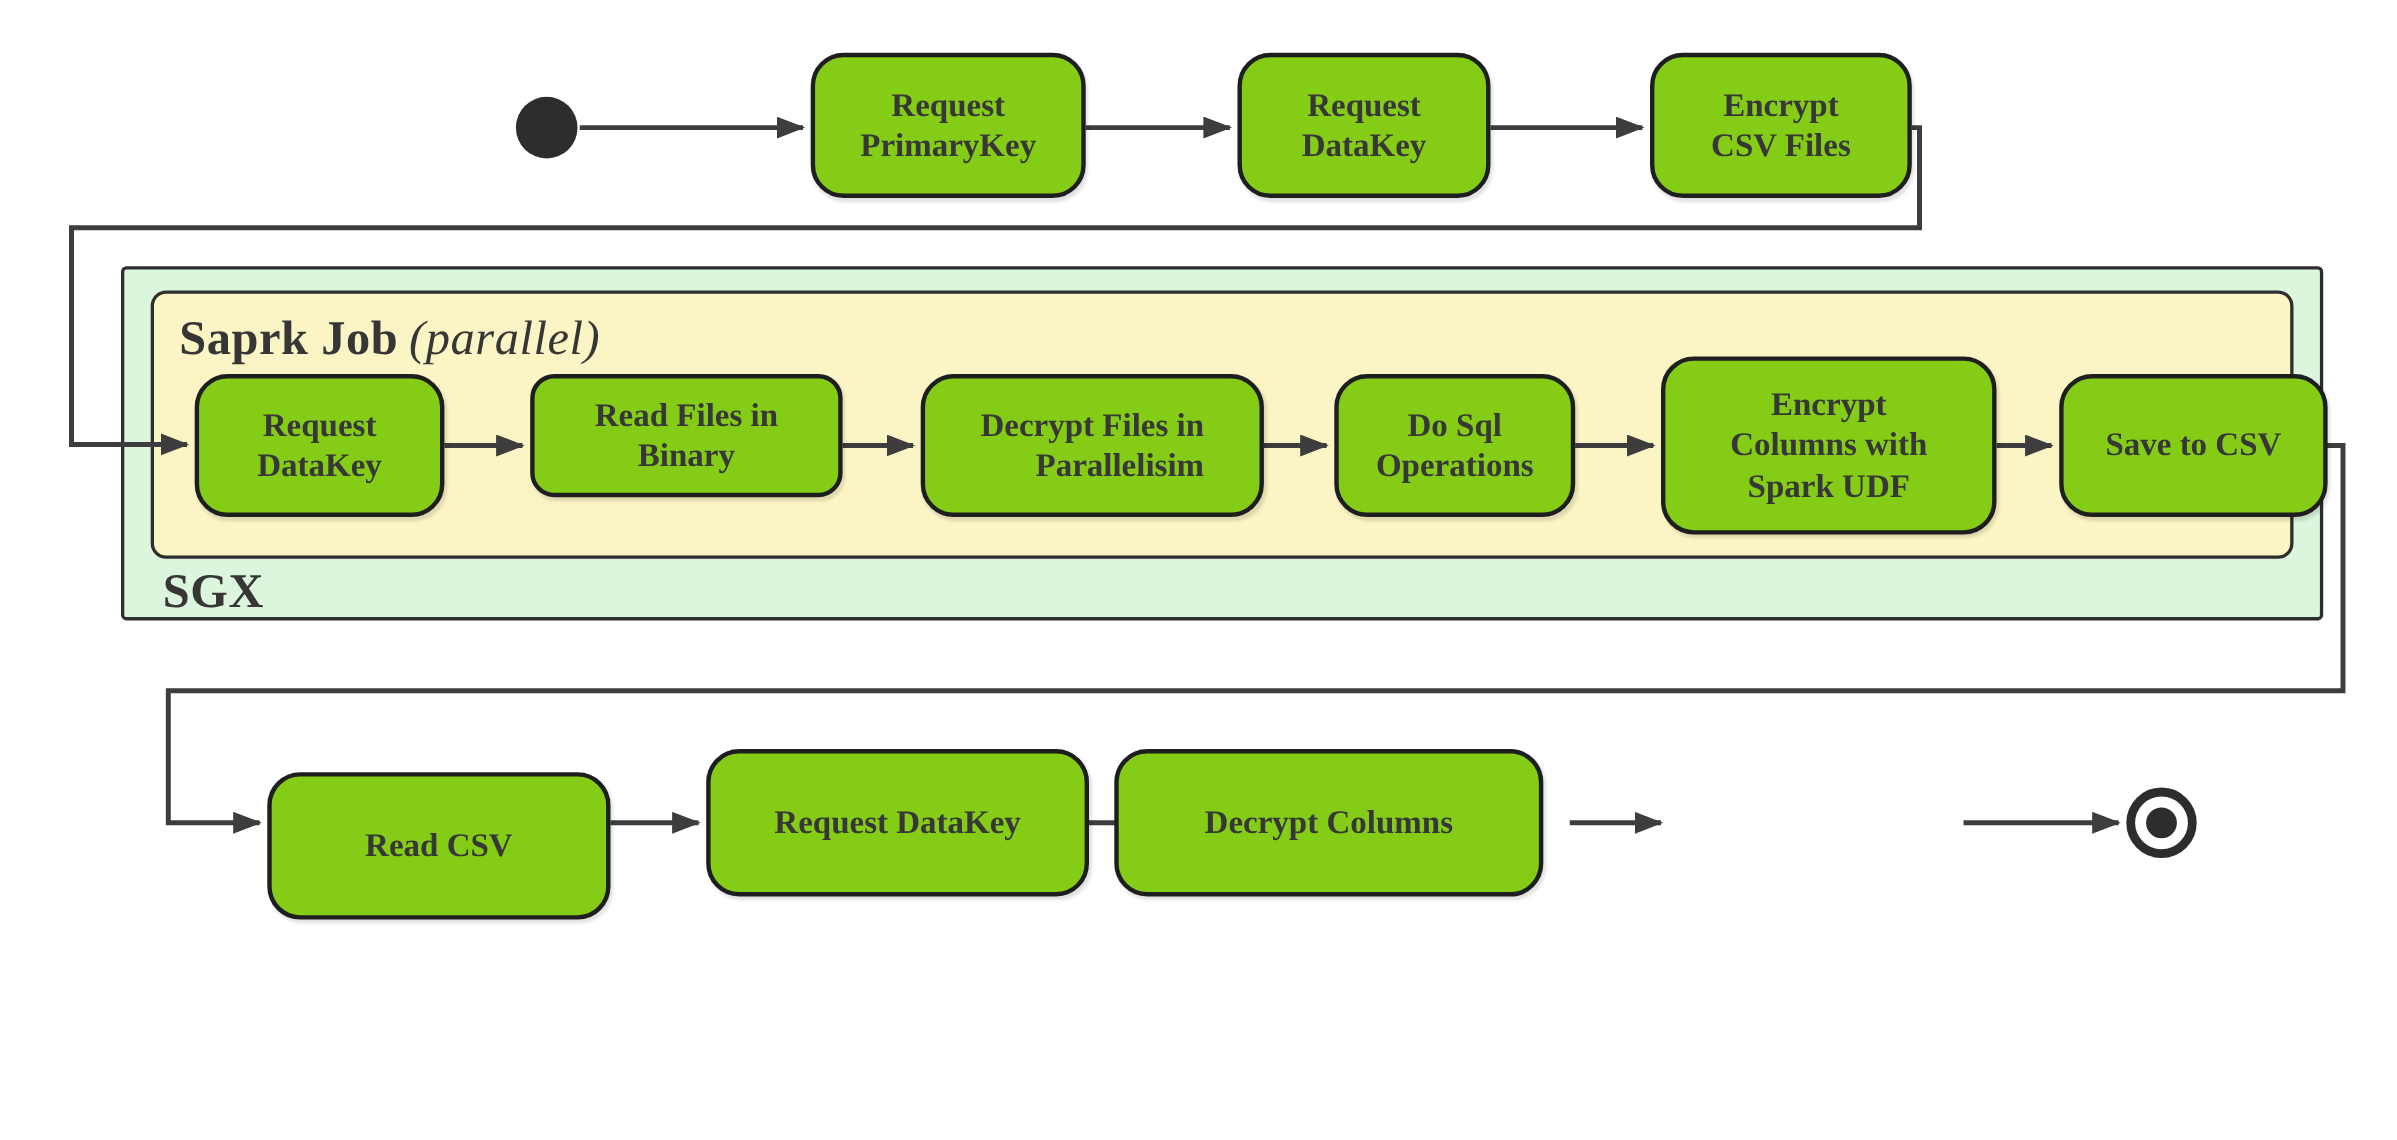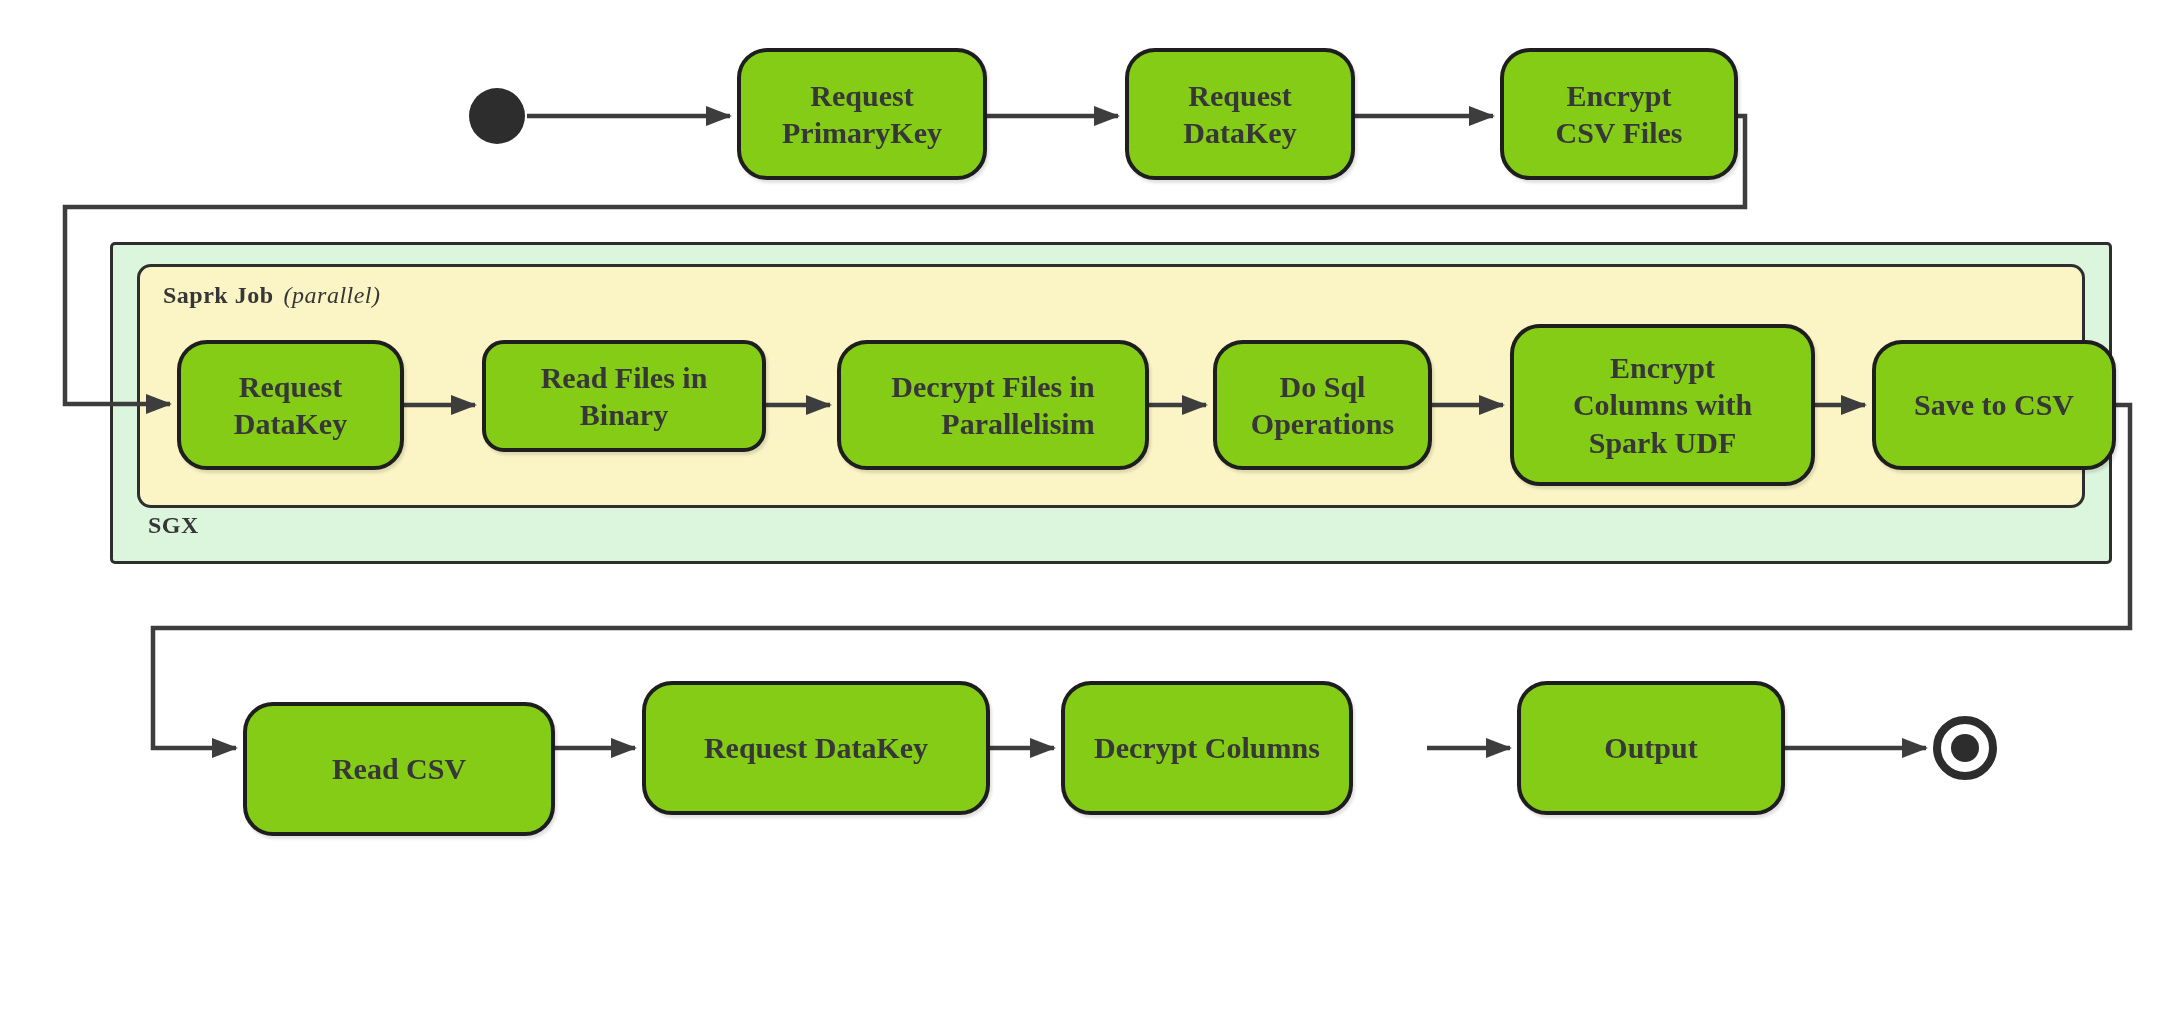--- a/index.html
+++ b/index.html
@@ -15,21 +15,21 @@
   .sgx-box{
     left:110px;top:242px;width:2002px;height:322px;
     background:#dcf5dd;border:3.5px solid #2e2e2e;border-radius:5px;
   }
   .spark-box{
     left:137px;top:264px;width:1948px;height:244px;
     background:#fbf4c5;border:3.5px solid #2e2e2e;border-radius:14px;
   }
   .container-label{
     position:absolute;z-index:3;
-    font-weight:bold;font-size:24px;color:#363636;letter-spacing:0.5px;
+    font-weight:bold;font-size:44px;color:#363636;letter-spacing:0.5px;
   }
   .spark-label{left:163px;top:282px;}
   .spark-label .annotation{font-weight:normal;font-style:italic;margin-left:10px;}
   .sgx-label{left:148px;top:512px;}
   .node{
     position:absolute;z-index:3;box-sizing:border-box;
     background:#84cc16;border:4.5px solid #1e1e1e;border-radius:30px;
     display:flex;align-items:center;justify-content:center;
     text-align:center;white-space:pre-line;
     font-weight:bold;font-size:30px;line-height:1.25;color:#373737;
@@ -42,21 +42,21 @@
   
   .n-s1{left:177px;top:340px;width:227px;height:130px;}
   .n-s2{left:482px;top:340px;width:284px;height:112px;border-radius:22px;}
   .n-s3{left:837px;top:340px;width:312px;height:130px;text-align:right;}
   .n-s4{left:1213px;top:340px;width:219px;height:130px;}
   .n-s5{left:1510px;top:324px;width:305px;height:162px;}
   .n-s6{left:1872px;top:340px;width:244px;height:130px;}
   
   .n-c1{left:243px;top:662px;width:312px;height:134px;margin-top:40px;}
   .n-c2{left:642px;top:681px;width:348px;height:134px;}
-  .n-c3{left:1061px;top:681px;width:292px;height:134px;}
+  .n-c3{left:1013px;top:681px;width:390px;height:134px;}
   .n-c4{left:1517px;top:681px;width:268px;height:134px;}
   .start-node{
     position:absolute;z-index:3;
     left:469px;top:88px;width:56px;height:56px;
     background:#2d2d2d;border-radius:50%;
   }
   .end-node{
     position:absolute;z-index:3;box-sizing:border-box;
     left:1933px;top:716px;width:64px;height:64px;
     background:#ffffff;border:8px solid #2d2d2d;border-radius:50%;
@@ -135,16 +135,15 @@
   <div class="node n-s4">Do Sql
 Operations</div>
   <div class="node n-s5">Encrypt
 Columns with
 Spark UDF</div>
   <div class="node n-s6">Save to CSV</div>
 
   <div class="node n-c1">Read CSV</div>
   <div class="node n-c2">Request DataKey</div>
   <div class="node n-c3">Decrypt Columns</div>
-  <div class="node n-c4">Output</div>
 
 
 </div>
 
 </body></html>

